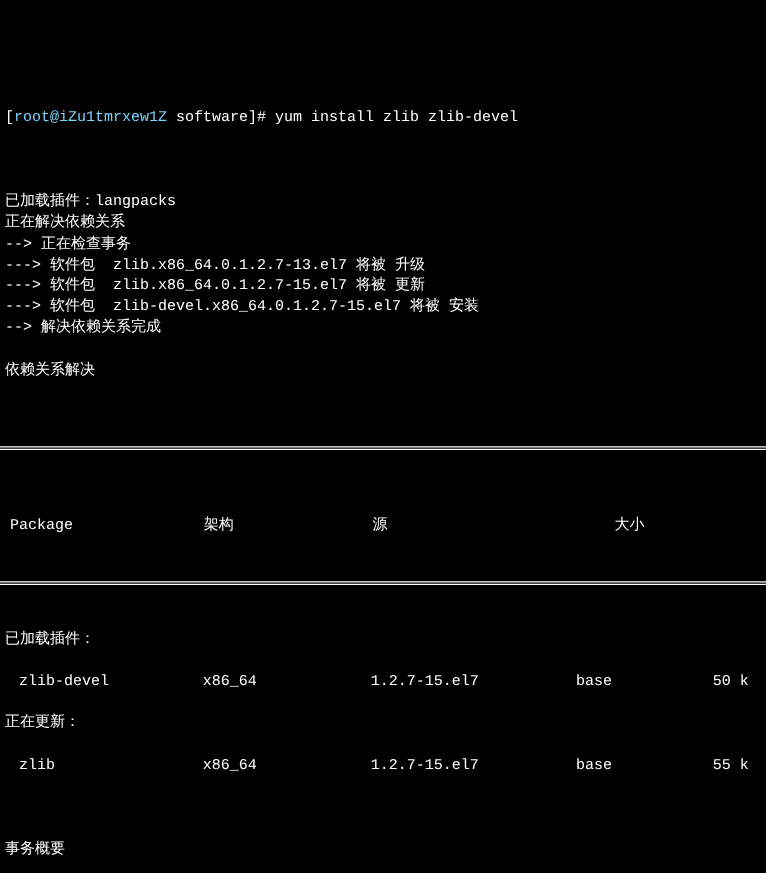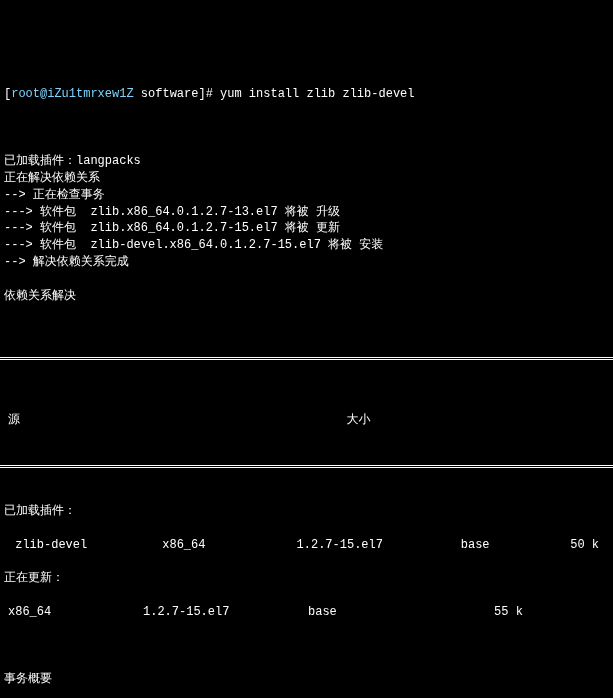--- a/index.html
+++ b/index.html
@@ -36,30 +36,32 @@
 
 <div class="line"><span>[</span><span class="red">root@iZu1tmrxew1Z</span> <span>software</span><span>]# </span><span>yum install zlib zlib-devel</span></div>
 
 
 <div id="pre-block"><div class="line">已加载插件：langpacks</div><div class="line">正在解决依赖关系</div><div class="line">--&gt; 正在检查事务</div><div class="line">---&gt; 软件包  zlib.x86_64.0.1.2.7-13.el7 将被 升级</div><div class="line">---&gt; 软件包  zlib.x86_64.0.1.2.7-15.el7 将被 更新</div><div class="line">---&gt; 软件包  zlib-devel.x86_64.0.1.2.7-15.el7 将被 安装</div><div class="line">--&gt; 解决依赖关系完成</div><div class="line"> </div><div class="line">依赖关系解决</div><div class="line"> </div></div>
 
 <hr class="double">
 
 
 <div class="tbl">
+  <span class="col-pkg">Package</span>
+  <span class="col-arch">架构</span>
   <span class="col-repo">源</span>
   <span class="col-size">大小</span>
 </div>
 
 <hr class="double">
 
 <div class="line">已加载插件：</div>
 <div id="install-rows"><div class="tbl"><span class="col-pkg"> zlib-devel</span><span class="col-arch">x86_64</span><span class="col-ver">1.2.7-15.el7</span><span class="col-repo">base</span><span class="col-size">50 k</span></div></div>
 <div class="line">正在更新：</div>
-<div id="update-rows"><div class="tbl"><span class="col-arch">x86_64</span><span class="col-ver">1.2.7-15.el7</span><span class="col-repo">base</span><span class="col-size">55 k</span></div></div>
+<div id="update-rows"><div class="tbl"><span class="col-pkg"> zlib</span><span class="col-arch">x86_64</span><span class="col-ver">1.2.7-15.el7</span><span class="col-repo">base</span><span class="col-size">55 k</span></div></div>
 <div class="line"> </div>
 <div class="line">事务概要</div>
 
 
 
 
 
 
 
 

